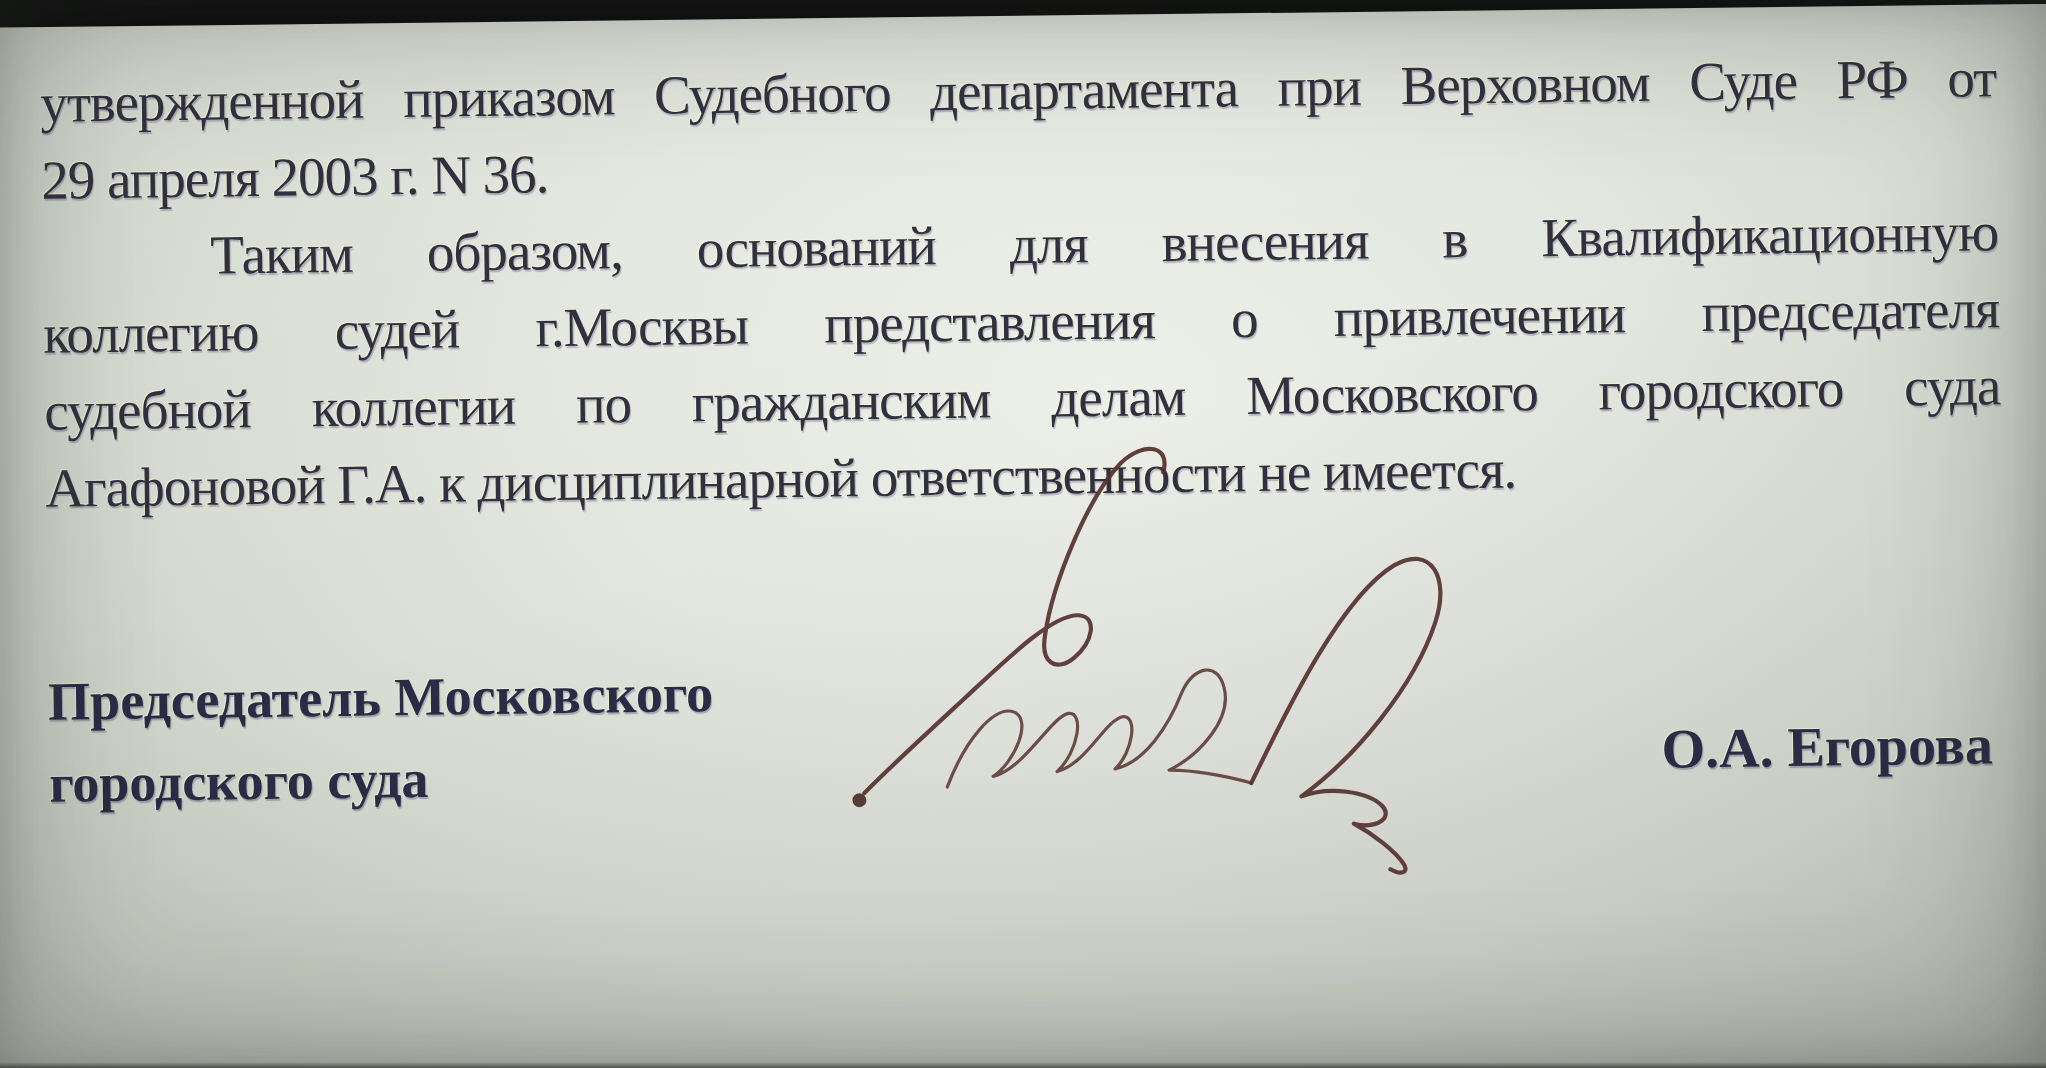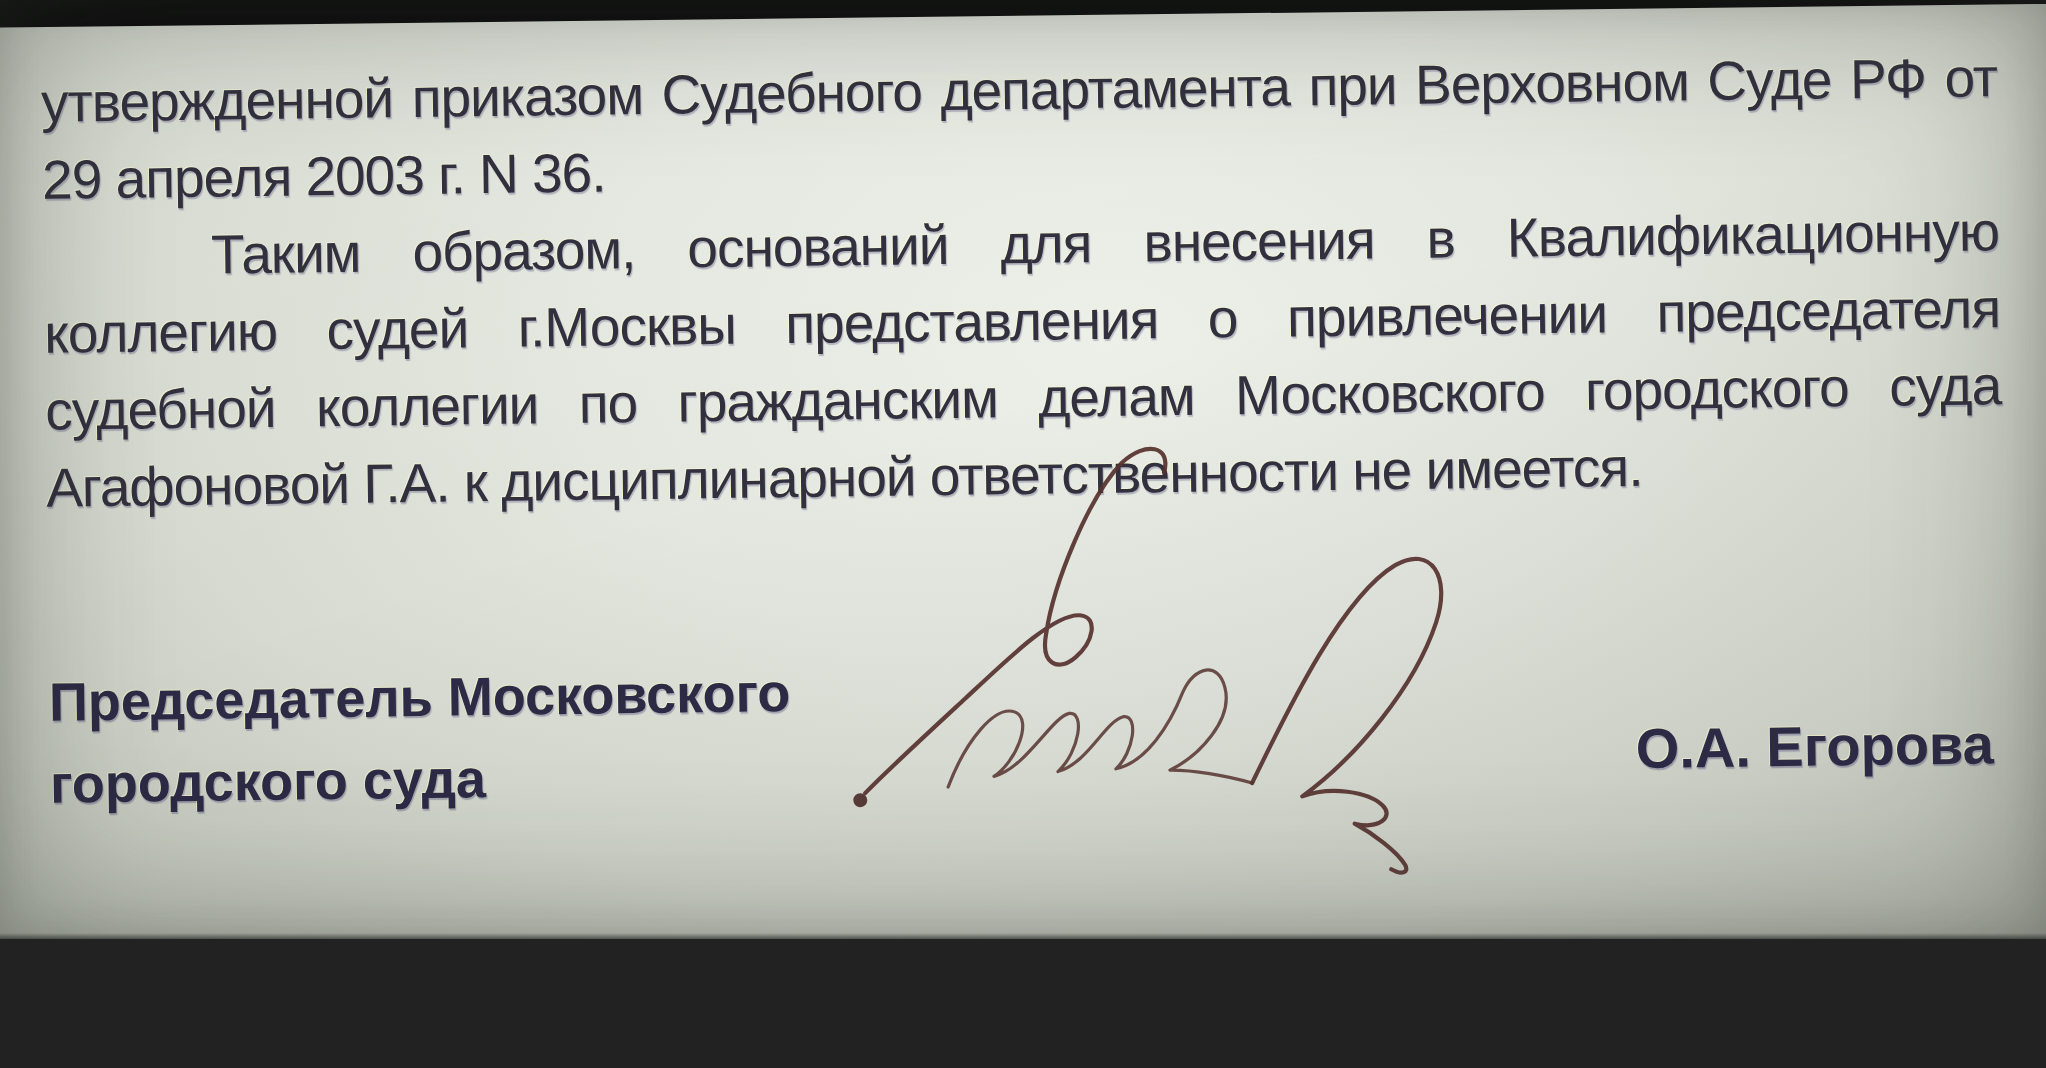--- a/index.html
+++ b/index.html
@@ -1,23 +1,23 @@
 <!DOCTYPE html>
 <html><head>
 <meta charset="utf-8">
 <style>
   html,body{margin:0;padding:0;background:#222;}
   .photo{
     position:relative;
-    width:2046px;height:939px;
+    width:2046px;height:1068px;
     overflow:hidden;
     background:
       linear-gradient(163deg, rgba(255,255,255,0.10) 0%, rgba(255,255,255,0) 45%, rgba(20,25,20,0.10) 100%),
       radial-gradient(ellipse 1400px 900px at 54% 36%, #edf0e8 0%, #e4e7df 38%, #d6dad0 68%, #bec3b8 100%);
-    font-family:Liberation Sans, sans-serif;
+    font-family:Liberation Serif, serif;
   }
   .vignette{
     position:absolute;inset:0;pointer-events:none;
     box-shadow:inset 0 0 160px rgba(45,50,45,0.38), inset 0 0 40px rgba(45,50,45,0.18);
   }
   .edge-top{
     position:absolute;top:0;left:0;width:100%;height:30px;
     background:#0b0b0b;
     clip-path:polygon(0 0, 100% 0, 100% 13%, 0 92%);
   }

